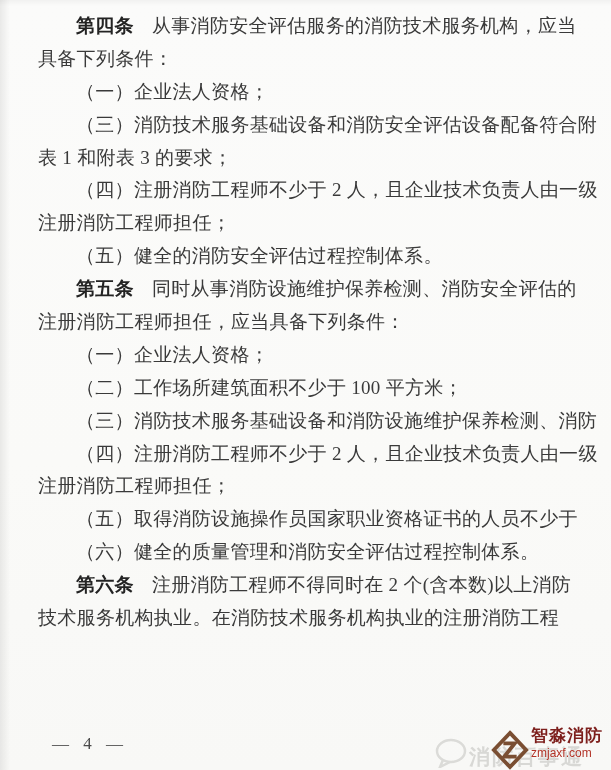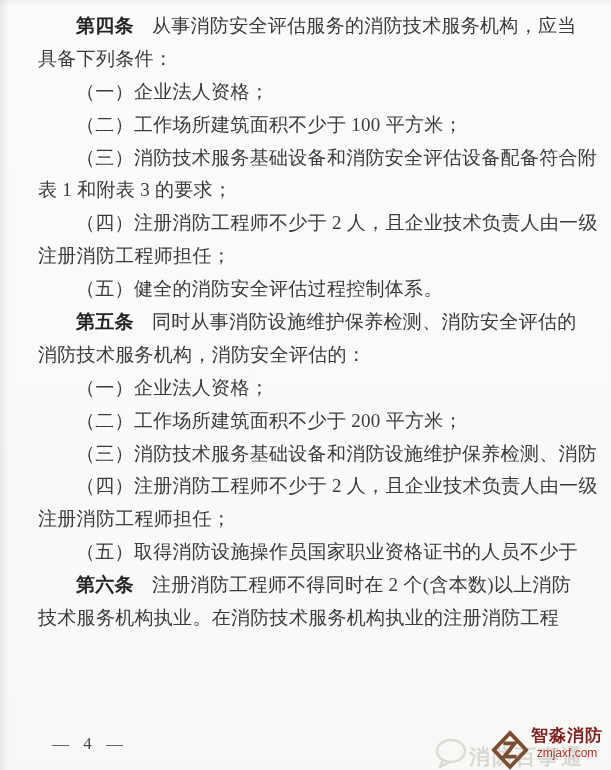--- a/index.html
+++ b/index.html
@@ -46,21 +46,21 @@
     color:#d3d3d0;opacity:0.85;pointer-events:none;
   }
   .ghost-bubble{position:absolute;left:0;bottom:0;}
   .ghost-text{
     position:absolute;left:34px;bottom:1px;
     font-family:"Liberation Sans","DejaVu Sans",sans-serif;
     font-weight:700;font-size:21px;letter-spacing:2px;white-space:nowrap;
   }
   .wm-main{position:absolute;right:2px;bottom:0;display:flex;align-items:flex-start;}
   .wm-logo{flex:0 0 auto;margin-top:4px;}
-  .wm-texts{margin-left:2px;text-align:center;}
+  .wm-texts{margin-left:2px;}
   .wm-brand{
     font-family:"Liberation Sans","DejaVu Sans",sans-serif;
     font-weight:700;font-size:17px;line-height:19px;letter-spacing:1px;white-space:nowrap;
     text-shadow:0 0 1px rgba(255,255,255,0.8);
   }
   .wm-site{
     font-family:"Liberation Sans","DejaVu Sans",sans-serif;
     font-weight:400;font-size:12px;line-height:16px;white-space:nowrap;
     text-shadow:0 0 2px rgba(255,255,255,0.9);
   }
@@ -69,34 +69,34 @@
 <body>
 
 <div class="page">
   <div class="edge-shade-left"></div>
   <div class="edge-shade-top"></div>
 
   <div class="text-block">
       <div class="line" style="padding-left: 2em;"><span class="head">第四条</span><span>从事消防安全评估服务的消防技术服务机构，应当</span></div>
       <div class="line" style="padding-left: 0em;"><span>具备下列条件：</span></div>
       <div class="line" style="padding-left: 2em;"><span>（一）企业法人资格；</span></div>
-      <div class="line" style="padding-left: 2em;"><span>（二）工作场所建筑面积不少于 100 平方米；</span></div>
       <div class="line" style="padding-left: 2em;"><span>（三）消防技术服务基础设备和消防安全评估设备配备符合附</span></div>
       <div class="line" style="padding-left: 0em;"><span>表 1 和附表 3 的要求；</span></div>
       <div class="line" style="padding-left: 2em;"><span>（四）注册消防工程师不少于 2 人，且企业技术负责人由一级</span></div>
       <div class="line" style="padding-left: 0em;"><span>注册消防工程师担任；</span></div>
       <div class="line" style="padding-left: 2em;"><span>（五）健全的消防安全评估过程控制体系。</span></div>
       <div class="line" style="padding-left: 2em;"><span class="head">第五条</span><span>同时从事消防设施维护保养检测、消防安全评估的</span></div>
-      <div class="line" style="padding-left: 0em;"><span>消防技术服务机构，消防安全评估的：</span></div>
+      <div class="line" style="padding-left: 0em;"><span>注册消防工程师担任，应当具备下列条件：</span></div>
       <div class="line" style="padding-left: 2em;"><span>（一）企业法人资格；</span></div>
-      <div class="line" style="padding-left: 2em;"><span>（二）工作场所建筑面积不少于 200 平方米；</span></div>
+      <div class="line" style="padding-left: 2em;"><span>（二）工作场所建筑面积不少于 100 平方米；</span></div>
       <div class="line" style="padding-left: 2em; text-align: center;"><span>（三）消防技术服务基础设备和消防设施维护保养检测、消防</span></div>
       <div class="line" style="padding-left: 2em;"><span>（四）注册消防工程师不少于 2 人，且企业技术负责人由一级</span></div>
       <div class="line" style="padding-left: 0em;"><span>注册消防工程师担任；</span></div>
       <div class="line" style="padding-left: 2em;"><span>（五）取得消防设施操作员国家职业资格证书的人员不少于</span></div>
+      <div class="line" style="padding-left: 2em;"><span>（六）健全的质量管理和消防安全评估过程控制体系。</span></div>
       <div class="line" style="padding-left: 2em;"><span class="head">第六条</span><span>注册消防工程师不得同时在 2 个(含本数)以上消防</span></div>
       <div class="line" style="padding-left: 0em;"><span>技术服务机构执业。在消防技术服务机构执业的注册消防工程</span></div>
     </div>
 
   <div class="page-number">— 4 —</div>
 
   <div class="watermark">
     <div class="ghost">
       <span class="ghost-bubble">
         <svg width="34" height="30" viewBox="0 0 34 30">

